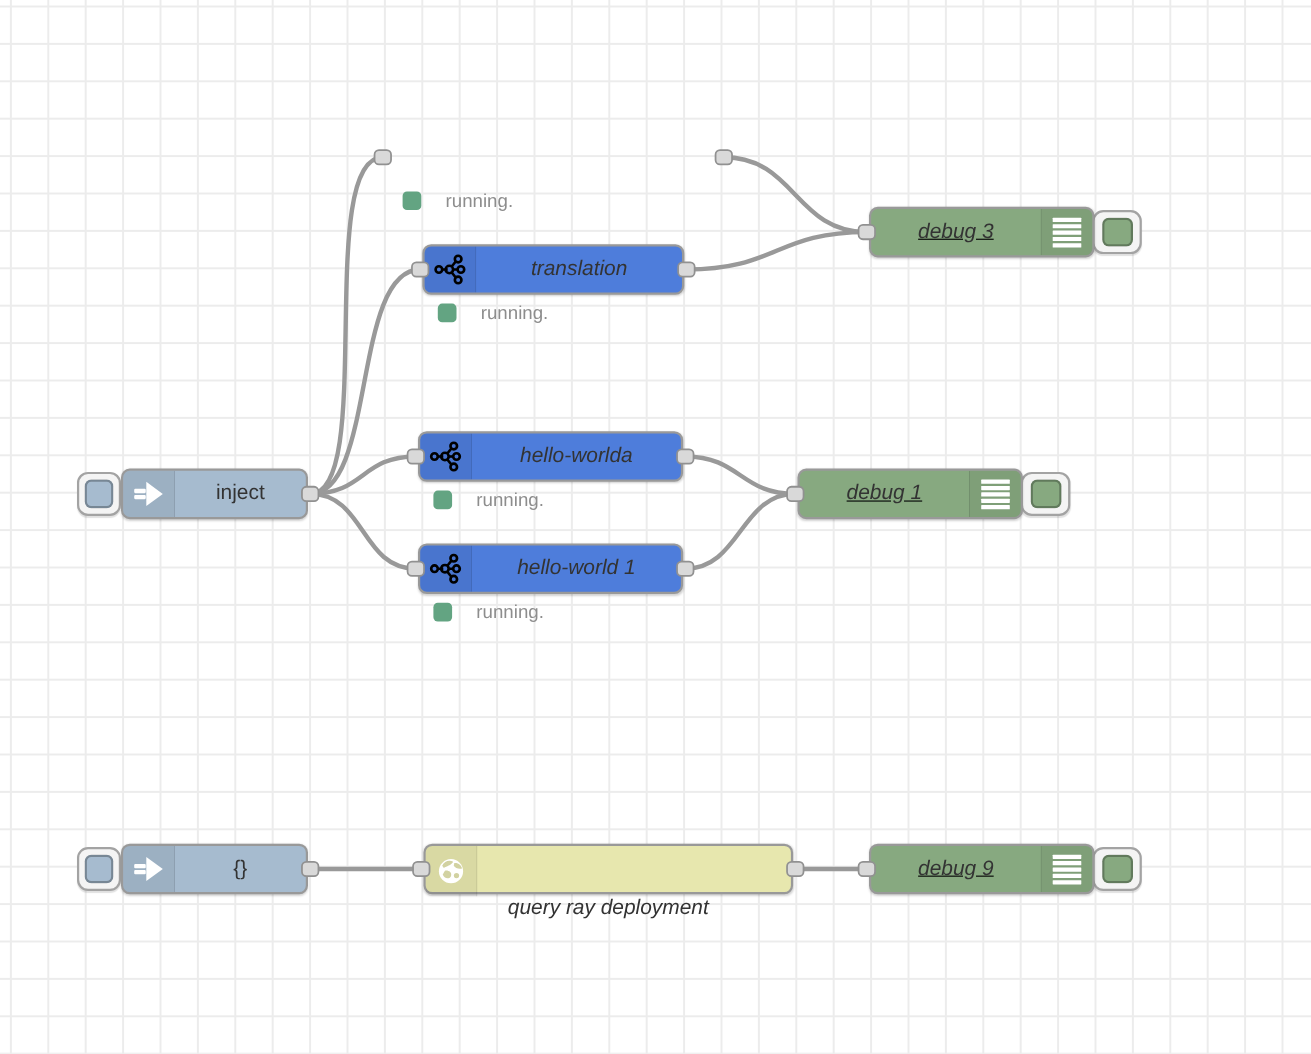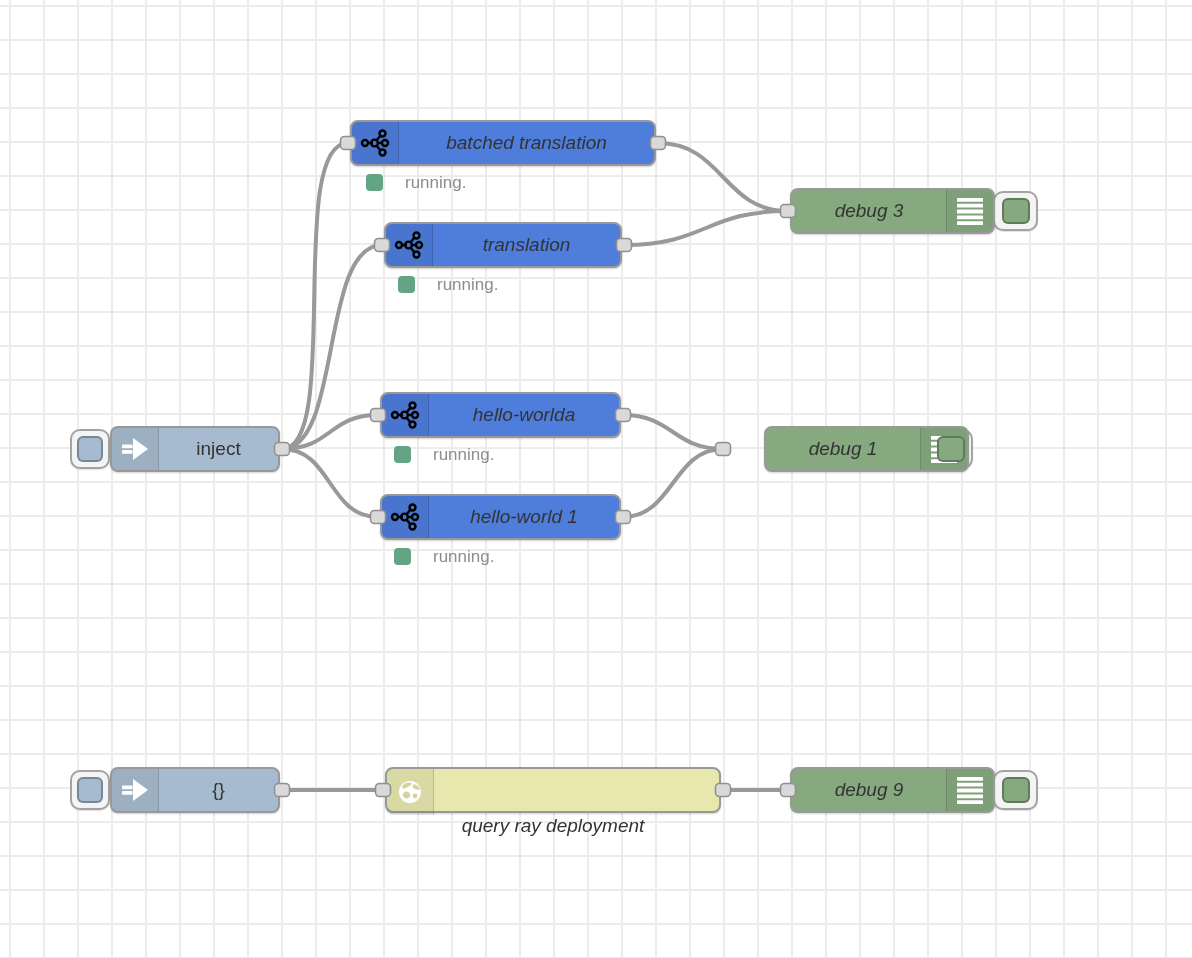--- a/index.html
+++ b/index.html
@@ -27,21 +27,21 @@
   .icon-box{width:46px;flex:0 0 46px;display:flex;align-items:center;justify-content:center;background:rgba(0,0,0,.06);}
   .icon-box.left{border-right:1.5px solid rgba(0,0,0,.14);border-radius:6px 0 0 6px;}
   .icon-box.right{border-left:1.5px solid rgba(0,0,0,.14);border-radius:0 6px 6px 0;}
   .node-label{
     flex:1;display:flex;align-items:center;justify-content:center;
     font-size:19px;color:#333333;white-space:nowrap;padding:0 8px;
   }
   .italic{font-style:italic;}
   .fn{background:#4e7ddb;}
   .inject{background:#a6bbcf;}
-  .debug{background:#87a980;}
+  .debug{background:#87a980;text-decoration:underline;}
   .http{background:#e7e7ae;flex-direction:column;}
   .btn-outer{
     position:absolute;z-index:1;background:#f4f4f4;
     border:2px solid #a3a3a3;border-radius:10px;box-sizing:border-box;
     box-shadow:0 1px 1px rgba(0,0,0,.12);
   }
   .btn-inner{
     position:absolute;z-index:3;border:2px solid rgba(0,0,0,.28);
     border-radius:6px;box-sizing:border-box;
   }
@@ -78,105 +78,87 @@
     <div class="icon-box left">
       <svg width="30" height="30" viewBox="0 0 30 30">
         <polygon points="13,4 28,15 13,26" fill="#ffffff"></polygon>
         <rect x="2" y="10.4" width="10.5" height="3.9" rx="1" fill="#ffffff"></rect>
         <rect x="2" y="15.9" width="10.5" height="3.9" rx="1" fill="#ffffff"></rect>
       </svg>
     </div>
     <div class="node-label">inject</div>
   </div>
 
-  <div class="node fn" style="left:350px;top:120px;width:306px">
+  <div class="status" style="left:366px;top:174px">
+    <span class="status-dot"></span>
+    <span class="status-text">running.</span>
+  </div>
+
+  <div class="node fn" style="left:384px;top:222px;width:238px">
     <div class="icon-box left">
       <svg width="32" height="32" viewBox="0 0 32 32">
         <g stroke="#000000" stroke-width="2.4" fill="none">
           <line x1="9" y1="16" x2="14" y2="16"></line>
           <line x1="17.5" y1="13.5" x2="21.5" y2="8.5"></line>
           <line x1="19" y1="16" x2="23" y2="16"></line>
           <line x1="17.5" y1="18.5" x2="21.5" y2="23.5"></line>
           <circle cx="6" cy="16" r="3"></circle>
           <circle cx="15.5" cy="16" r="3.4"></circle>
           <circle cx="23.5" cy="6.5" r="3"></circle>
           <circle cx="26" cy="16" r="3"></circle>
           <circle cx="23.5" cy="25.5" r="3"></circle>
         </g>
       </svg>
     </div>
-    <div class="node-label italic">batched translation</div>
-  </div>
-  <div class="status" style="left:366px;top:174px">
-    <span class="status-dot"></span>
-    <span class="status-text">running.</span>
-  </div>
-
-  <div class="node fn" style="left:384px;top:222px;width:238px">
+    <div class="node-label italic">translation</div>
+  </div>
+  <div class="status" style="left:398px;top:276px">
+    <span class="status-dot"></span>
+    <span class="status-text">running.</span>
+  </div>
+
+  <div class="node fn" style="left:380px;top:392px;width:241px">
     <div class="icon-box left">
       <svg width="32" height="32" viewBox="0 0 32 32">
         <g stroke="#000000" stroke-width="2.4" fill="none">
           <line x1="9" y1="16" x2="14" y2="16"></line>
           <line x1="17.5" y1="13.5" x2="21.5" y2="8.5"></line>
           <line x1="19" y1="16" x2="23" y2="16"></line>
           <line x1="17.5" y1="18.5" x2="21.5" y2="23.5"></line>
           <circle cx="6" cy="16" r="3"></circle>
           <circle cx="15.5" cy="16" r="3.4"></circle>
           <circle cx="23.5" cy="6.5" r="3"></circle>
           <circle cx="26" cy="16" r="3"></circle>
           <circle cx="23.5" cy="25.5" r="3"></circle>
         </g>
       </svg>
     </div>
-    <div class="node-label italic">translation</div>
-  </div>
-  <div class="status" style="left:398px;top:276px">
-    <span class="status-dot"></span>
-    <span class="status-text">running.</span>
-  </div>
-
-  <div class="node fn" style="left:380px;top:392px;width:241px">
+    <div class="node-label italic">hello-worlda</div>
+  </div>
+  <div class="status" style="left:394px;top:446px">
+    <span class="status-dot"></span>
+    <span class="status-text">running.</span>
+  </div>
+
+  <div class="node fn" style="left:380px;top:494px;width:241px">
     <div class="icon-box left">
       <svg width="32" height="32" viewBox="0 0 32 32">
         <g stroke="#000000" stroke-width="2.4" fill="none">
           <line x1="9" y1="16" x2="14" y2="16"></line>
           <line x1="17.5" y1="13.5" x2="21.5" y2="8.5"></line>
           <line x1="19" y1="16" x2="23" y2="16"></line>
           <line x1="17.5" y1="18.5" x2="21.5" y2="23.5"></line>
           <circle cx="6" cy="16" r="3"></circle>
           <circle cx="15.5" cy="16" r="3.4"></circle>
           <circle cx="23.5" cy="6.5" r="3"></circle>
           <circle cx="26" cy="16" r="3"></circle>
           <circle cx="23.5" cy="25.5" r="3"></circle>
         </g>
       </svg>
     </div>
-    <div class="node-label italic">hello-worlda</div>
-  </div>
-  <div class="status" style="left:394px;top:446px">
-    <span class="status-dot"></span>
-    <span class="status-text">running.</span>
-  </div>
-
-  <div class="node fn" style="left:380px;top:494px;width:241px">
-    <div class="icon-box left">
-      <svg width="32" height="32" viewBox="0 0 32 32">
-        <g stroke="#000000" stroke-width="2.4" fill="none">
-          <line x1="9" y1="16" x2="14" y2="16"></line>
-          <line x1="17.5" y1="13.5" x2="21.5" y2="8.5"></line>
-          <line x1="19" y1="16" x2="23" y2="16"></line>
-          <line x1="17.5" y1="18.5" x2="21.5" y2="23.5"></line>
-          <circle cx="6" cy="16" r="3"></circle>
-          <circle cx="15.5" cy="16" r="3.4"></circle>
-          <circle cx="23.5" cy="6.5" r="3"></circle>
-          <circle cx="26" cy="16" r="3"></circle>
-          <circle cx="23.5" cy="25.5" r="3"></circle>
-        </g>
-      </svg>
-    </div>
     <div class="node-label italic">hello-world 1</div>
   </div>
   <div class="status" style="left:394px;top:548px">
     <span class="status-dot"></span>
     <span class="status-text">running.</span>
   </div>
 
   <div class="btn-outer" style="left:993px;top:191px;width:45px;height:40px"></div>
   <div class="btn-inner green" style="left:1002px;top:198px;width:28px;height:26px"></div>
   <div class="node debug" style="left:790px;top:188px;width:205px">
@@ -189,21 +171,21 @@
           <rect x="2" y="13.6" width="26" height="3.8" rx="0.5"></rect>
           <rect x="2" y="19.4" width="26" height="3.8" rx="0.5"></rect>
           <rect x="2" y="25.2" width="26" height="3.8" rx="0.5"></rect>
         </g>
       </svg>
     </div>
   </div>
 
   <div class="btn-outer" style="left:928px;top:429px;width:45px;height:40px"></div>
   <div class="btn-inner green" style="left:937px;top:436px;width:28px;height:26px"></div>
-  <div class="node debug" style="left:764px;top:426px;width:205px">
+  <div class="node debug" style="left:725px;top:426px;width:205px">
     <div class="node-label italic">debug 1</div>
     <div class="icon-box right">
       <svg width="30" height="30" viewBox="0 0 30 30">
         <g fill="#ffffff">
           <rect x="2" y="2" width="26" height="3.8" rx="0.5"></rect>
           <rect x="2" y="7.8" width="26" height="3.8" rx="0.5"></rect>
           <rect x="2" y="13.6" width="26" height="3.8" rx="0.5"></rect>
           <rect x="2" y="19.4" width="26" height="3.8" rx="0.5"></rect>
           <rect x="2" y="25.2" width="26" height="3.8" rx="0.5"></rect>
         </g>

